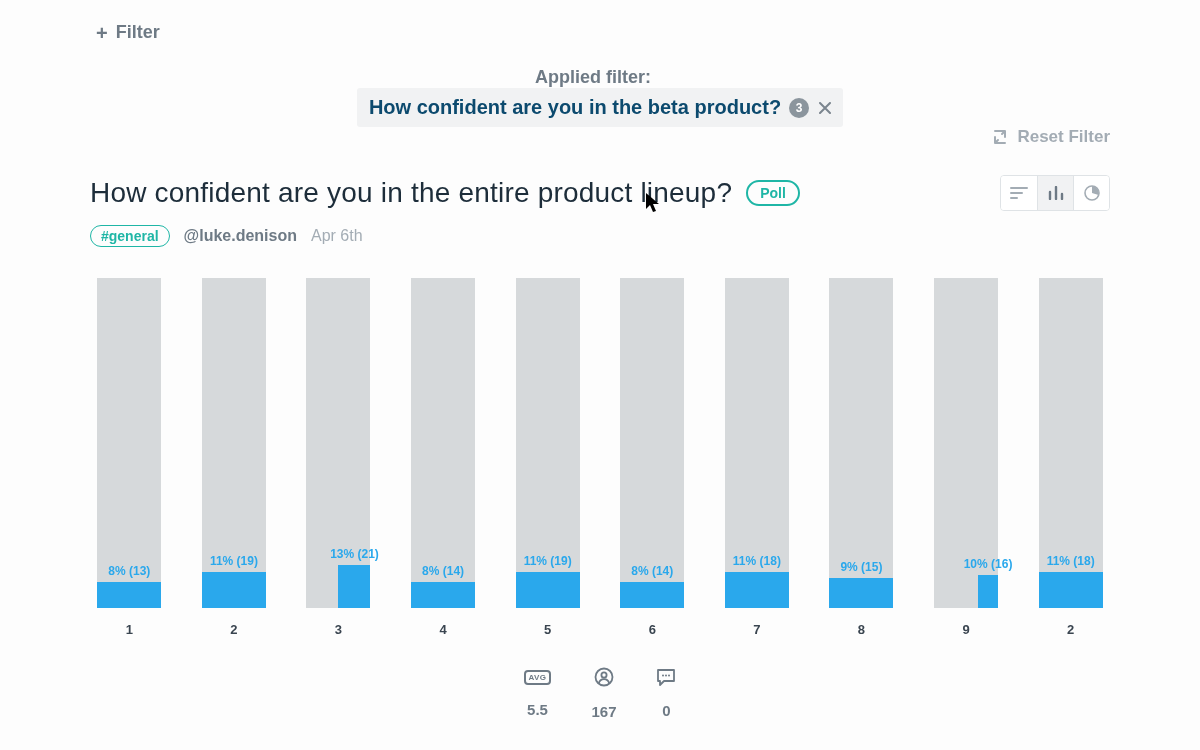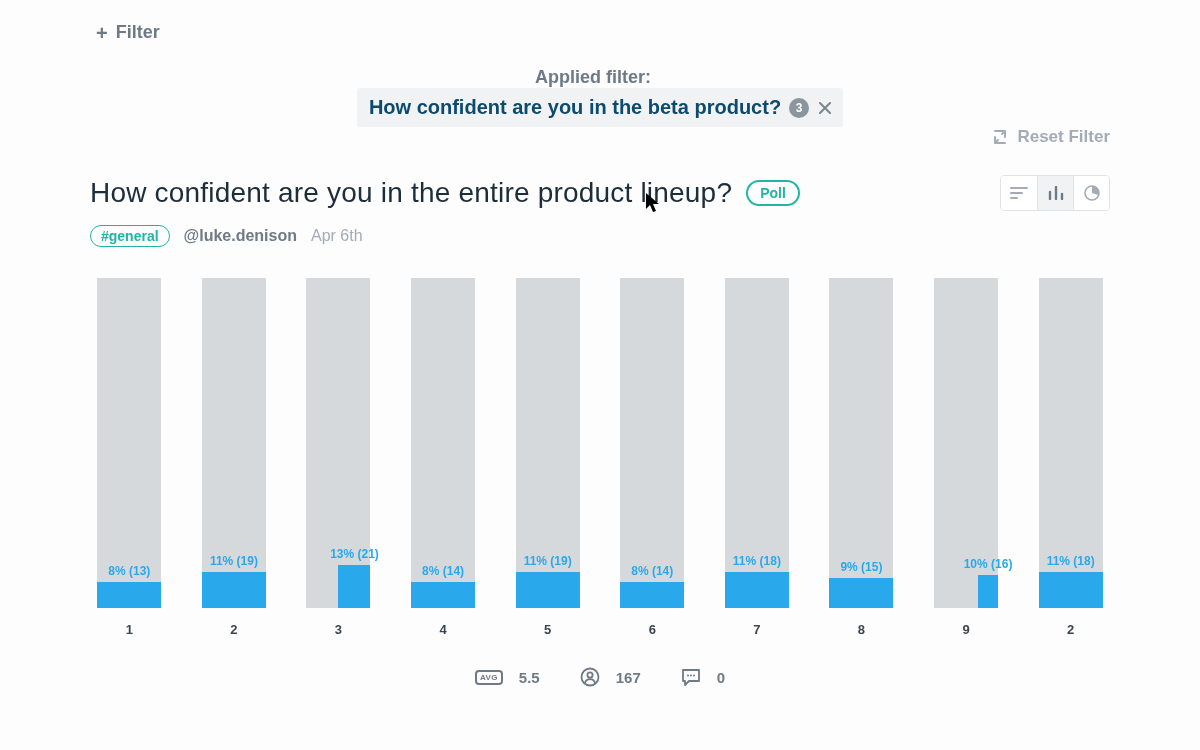--- a/index.html
+++ b/index.html
@@ -41,21 +41,21 @@
   
   .chart-wrap{margin-top:60px;}
   .bars{display:flex;gap:38px;align-items:flex-end;height:330px;padding:0 6px;}
   .bar-slot{flex:1;display:flex;flex-direction:column;align-items:center;}
   .bar{width:64px;height:330px;background:var(--grey-bar);position:relative;display:flex;align-items:flex-end;}
   .fill{width:100%;background:var(--blue);position:relative;}
   .bar-label{position:absolute;top:-18px;left:50%;transform:translateX(-50%);white-space:nowrap;color:var(--blue);font-size:12px;font-weight:600;}
   .cat{margin-top:14px;color:#3a4550;font-weight:700;font-size:13px;}
   
   .footer{display:flex;align-items:center;justify-content:center;gap:40px;margin-top:30px;color:var(--text-mid);font-weight:700;font-size:15px;}
-  .footer .item{display:flex;align-items:center;gap:16px;}
+  .footer .item{display:flex;align-items:center;gap:16px;flex-direction:column;}
   .avg-badge{border:2px solid var(--text-mid);border-radius:4px;font-size:8px;font-weight:800;padding:1px 3px;color:var(--text-mid);letter-spacing:.4px;}
   
   .cursor{position:absolute;left:645px;top:192px;pointer-events:none;}
   svg{display:block;}
 </style>
 </head>
 <body>
 
 <div class="page">
   <div class="add-filter">

